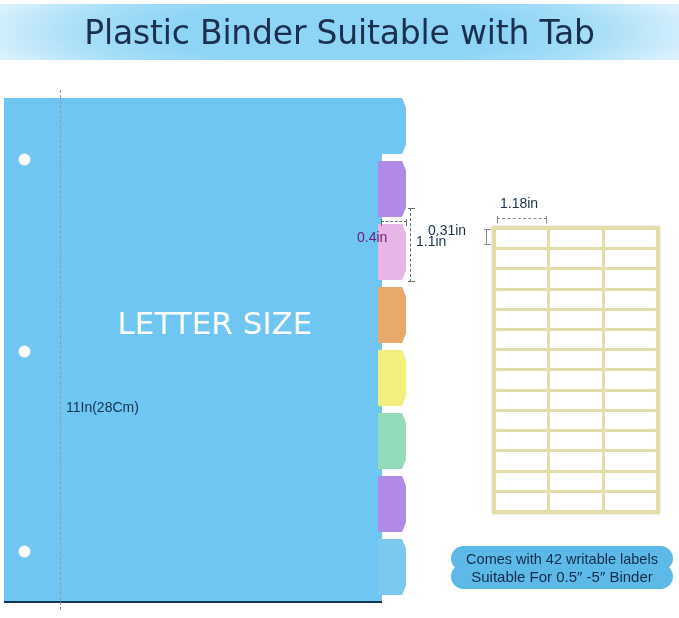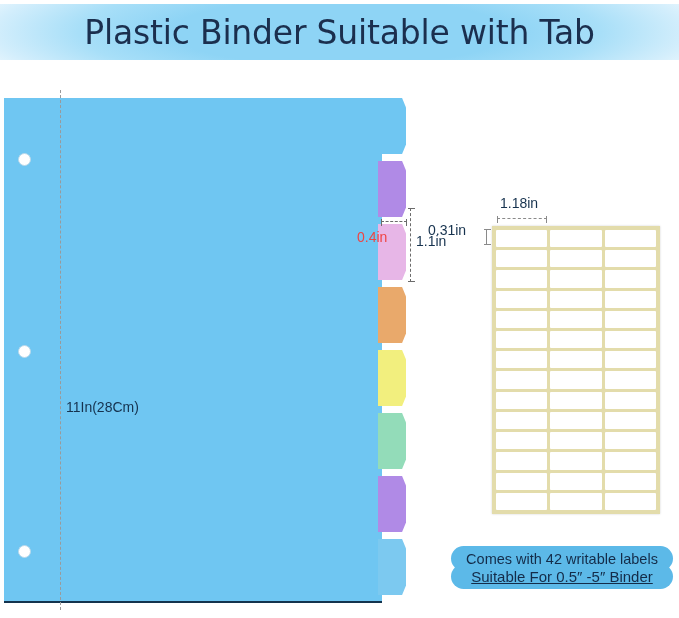--- a/index.html
+++ b/index.html
@@ -71,21 +71,21 @@
     position:absolute;left:381px;top:131px;width:26px;height:0;
     border-top:1px dashed #6b6b6b;
   }
   #dim-04-line:before,#dim-04-line:after{
     content:"";position:absolute;top:-3px;width:0;height:7px;
     border-left:1px solid #6b6b6b;
   }
   #dim-04-line:before{left:0;}
   #dim-04-line:after{right:0;}
   #dim-04-label{
-    position:absolute;left:357px;top:139px;font-size:14px;color:#ef4444;
+    position:absolute;left:357px;top:139px;font-size:14px;color:#701a75;
     white-space:nowrap;
   }
   #dim-11-line{
     position:absolute;left:410px;top:118px;width:0;height:74px;
     border-left:1px dashed #6b6b6b;
   }
   #dim-11-line:before,#dim-11-line:after{
     content:"";position:absolute;left:-3px;width:7px;height:0;
     border-top:1px solid #6b6b6b;
   }
@@ -136,39 +136,40 @@
   }
 
   
   .badge{
     position:absolute;height:25px;border-radius:13px;
     background:#5cb9e8;color:#142c49;font-size:14.5px;
     display:flex;align-items:center;justify-content:center;
     white-space:nowrap;box-sizing:border-box;
   }
   #badge-labels{left:451px;top:530px;width:222px;margin-top:16px;}
-  #badge-binder{left:451px;top:564px;width:222px;font-size:15px;text-decoration:underline;}
+  #badge-binder{left:451px;top:564px;width:222px;font-size:15px;}
 </style>
 </head>
 <body>
 
 <div id="title-banner">
   <div id="title-text">Plastic Binder Suitable with Tab</div>
 </div>
 
 <div id="divider-area">
 
   <div id="divider-body" style="background: rgb(111, 198, 242);">
     <div class="punch-hole" id="punch-hole-top"></div>
     <div class="punch-hole" id="punch-hole-mid"></div>
     <div class="punch-hole" id="punch-hole-bot"></div>
   </div>
 
   <div id="margin-line"></div>
 
+  <div id="letter-size-label">LETTER SIZE</div>
   <div id="height-label">11In(28Cm)</div>
 
   <div id="tabs-container">
       <div class="tab" style="top: 8px;">
         <div class="tab-shape" style="background: rgb(111, 198, 242);"></div>
       </div>
       <div class="tab" style="top: 71px;">
         <div class="tab-shape" style="background: rgb(176, 138, 230);"></div>
       </div>
       <div class="tab" style="top: 134px;">

